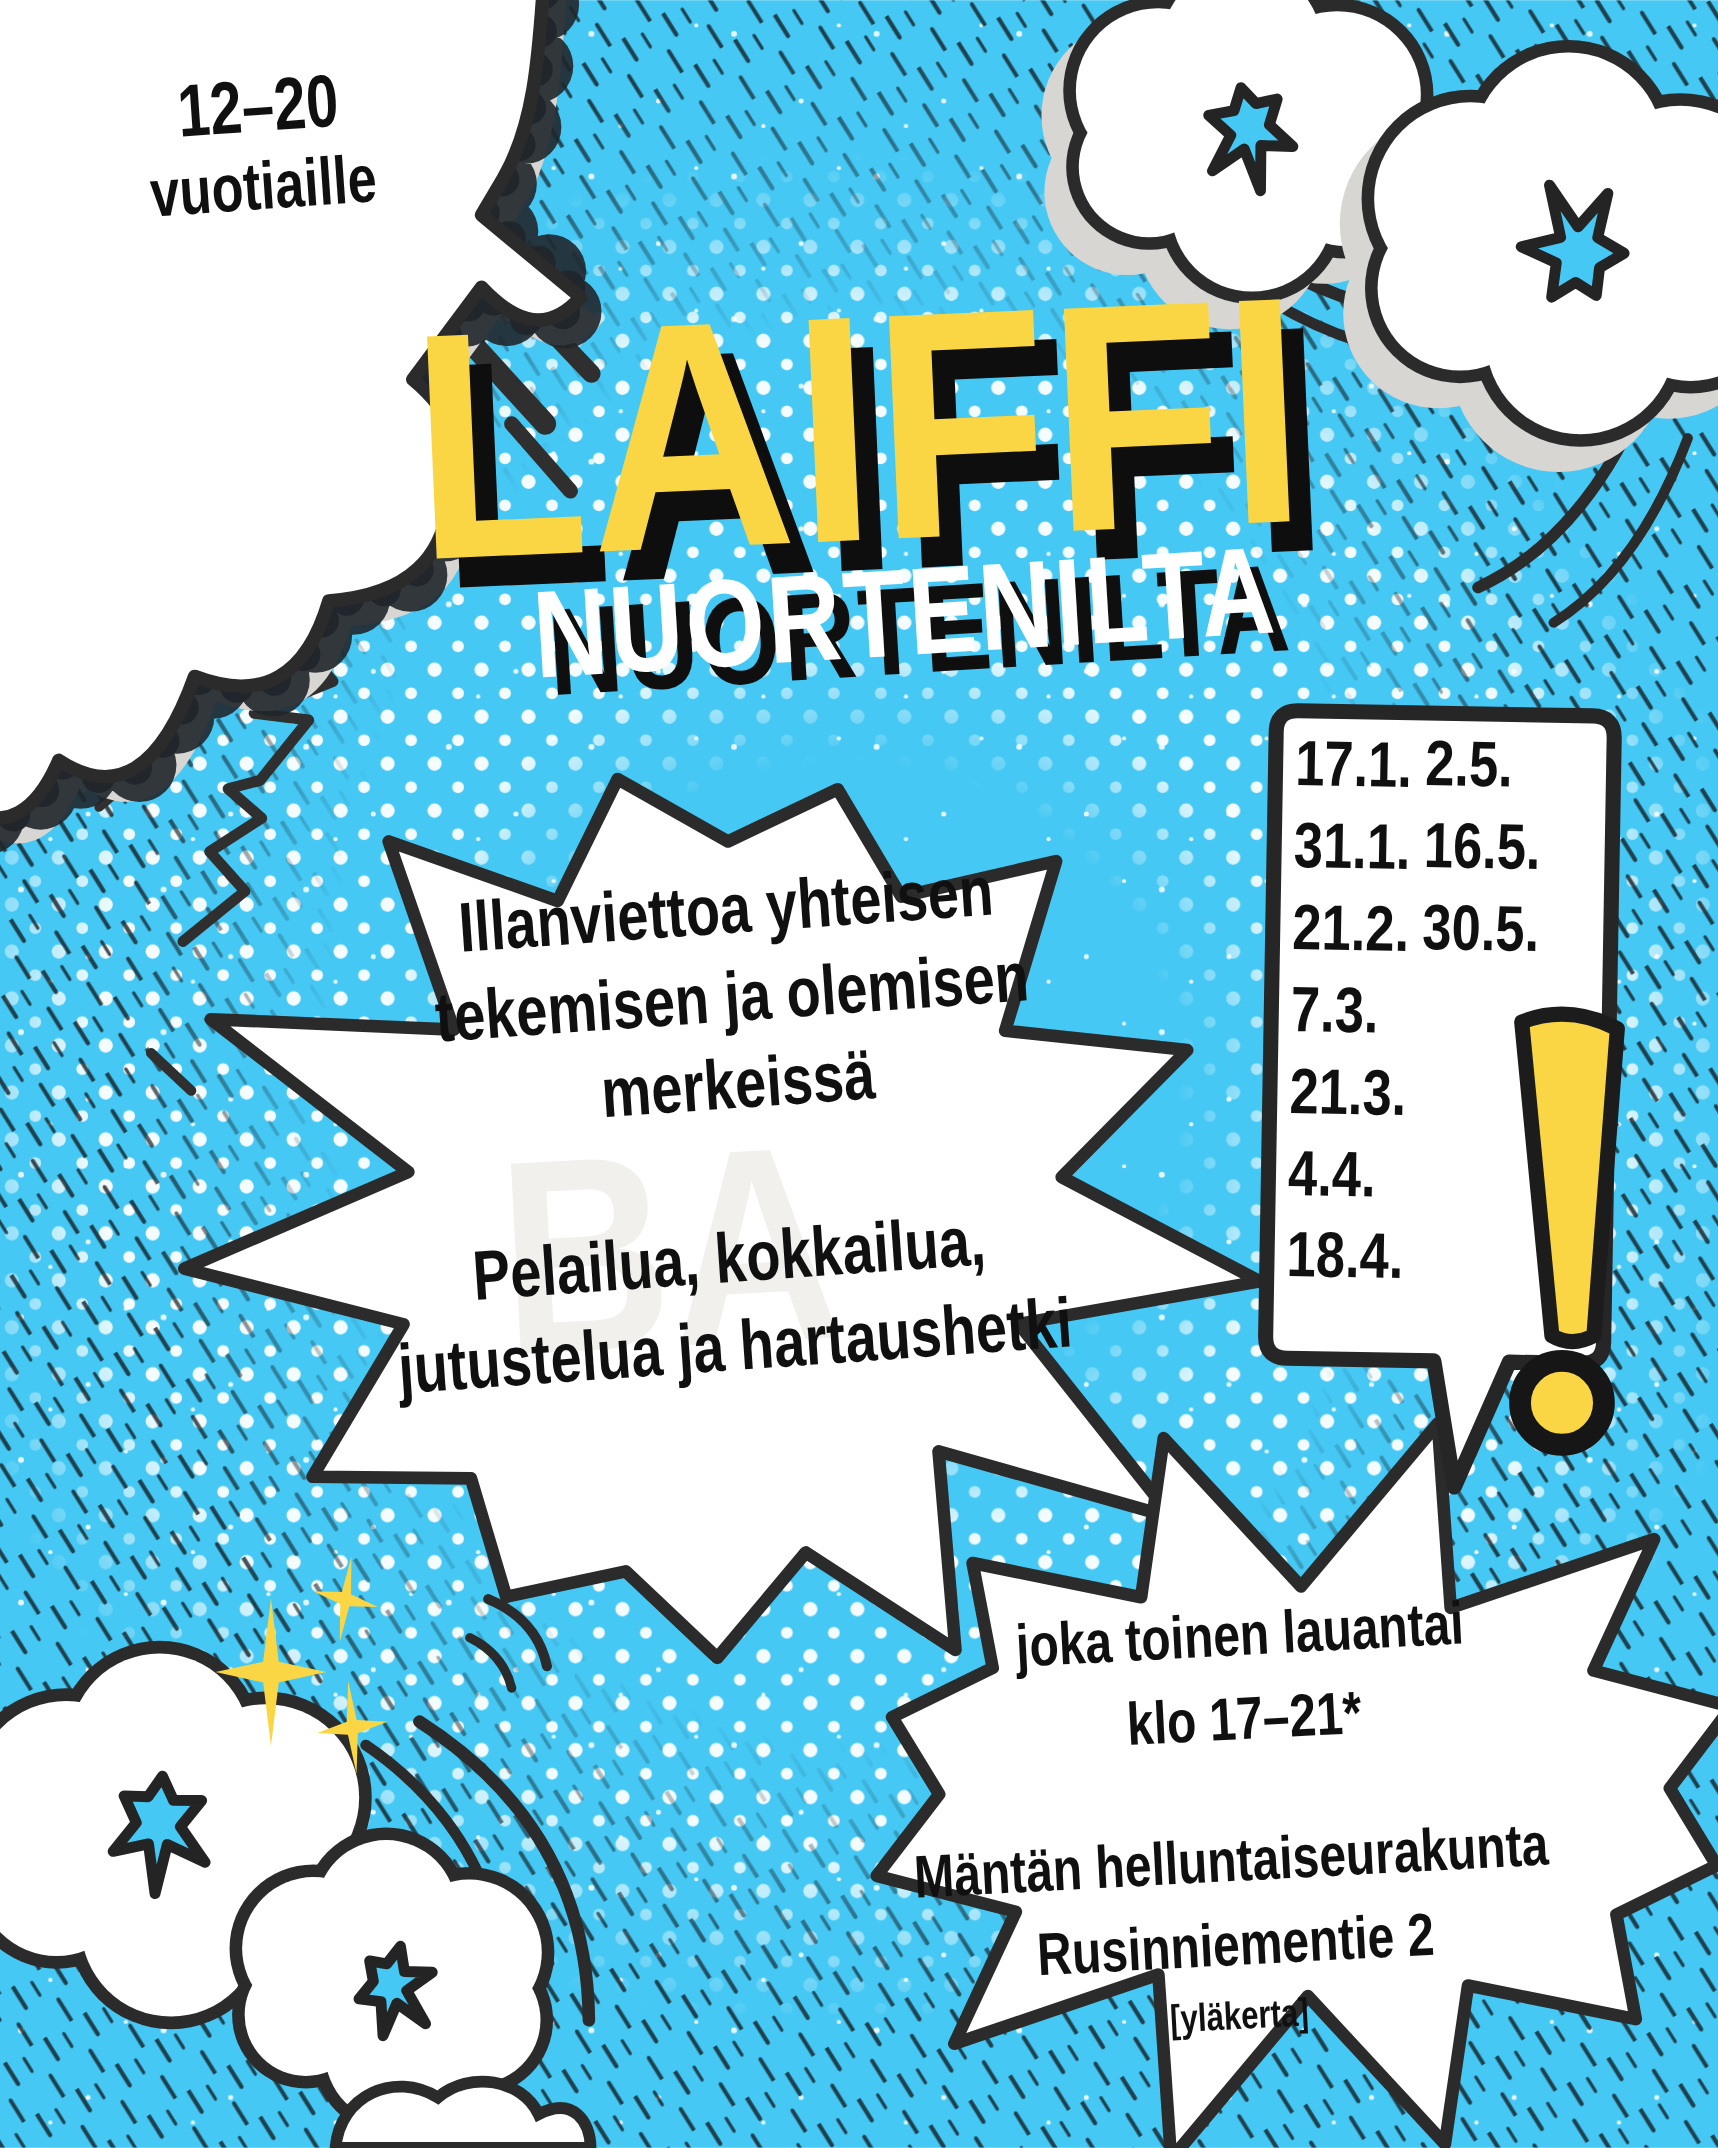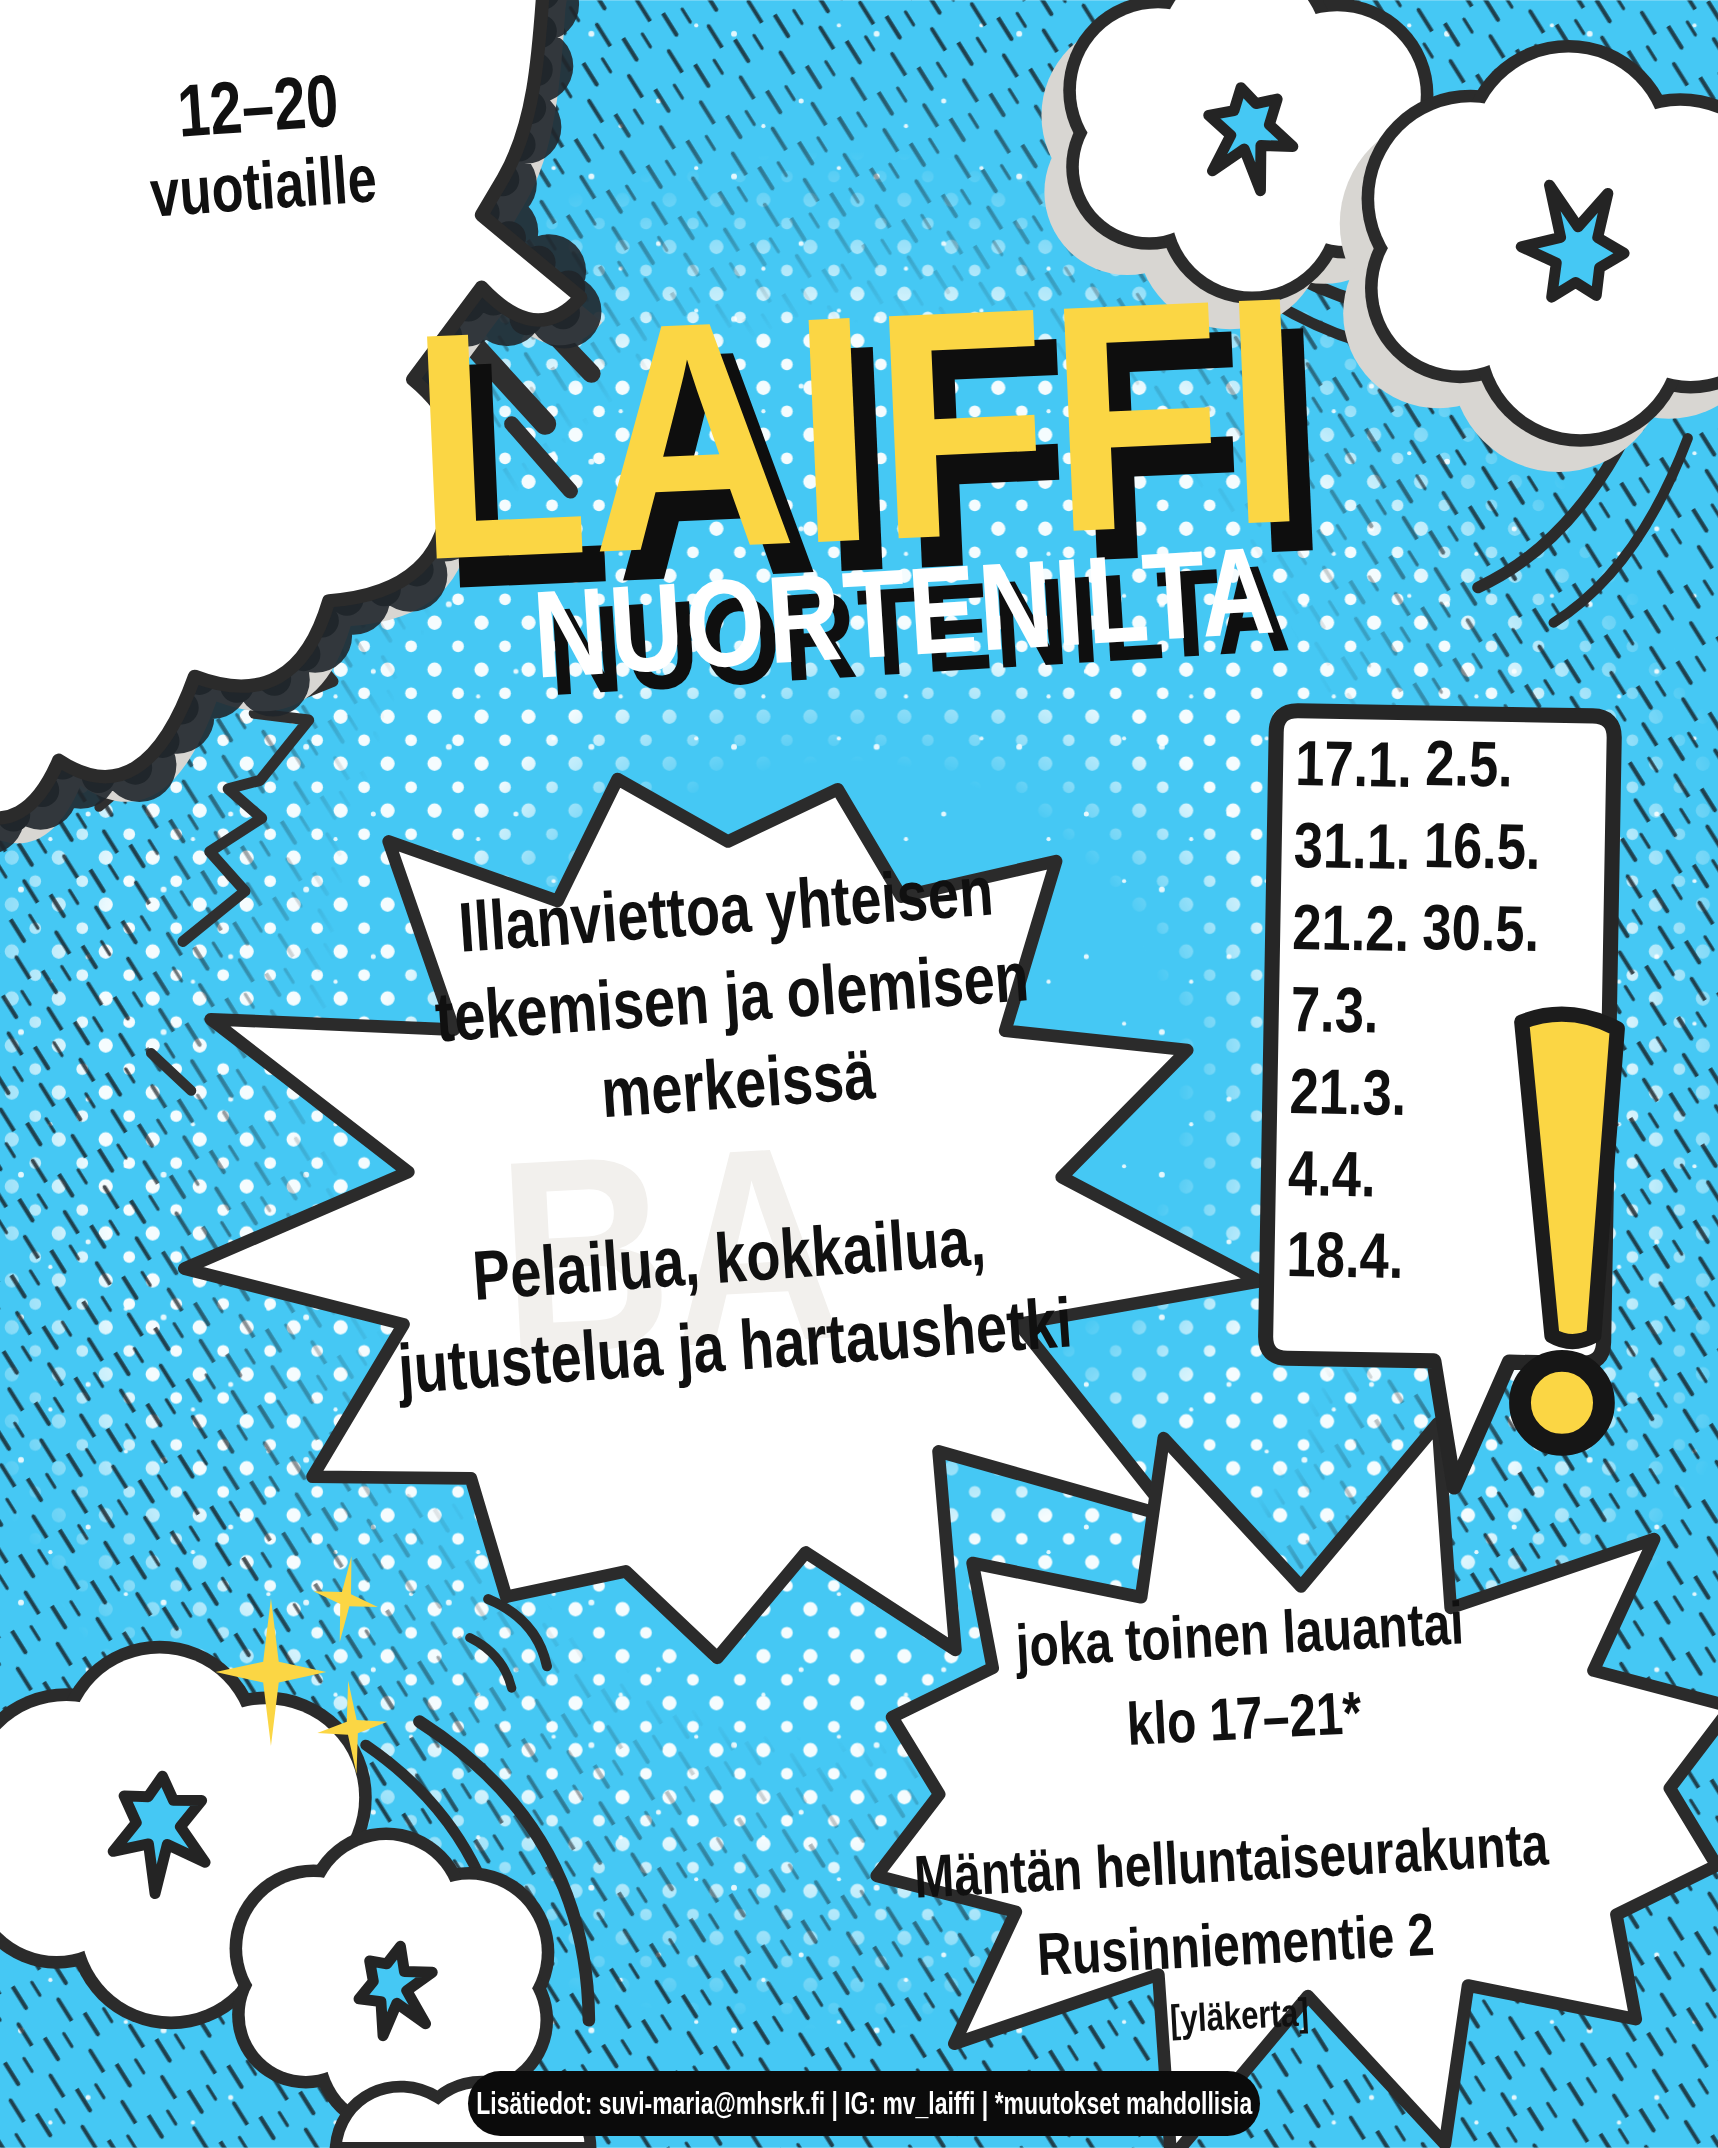--- a/index.html
+++ b/index.html
@@ -270,18 +270,15 @@
   <div class="txt details details1">
     <div>joka toinen lauantai</div>
     <div>klo 17–21*</div>
   </div>
   <div class="txt details details2">
     <div>Mäntän helluntaiseurakunta</div>
     <div>Rusinniementie 2</div>
     <div class="small">[yläkerta]</div>
   </div>
 
-  <div class="footer-bar">
-    <span class="ft">Lisätiedot: suvi-maria@mhsrk.fi | IG: mv_laiffi | *muutokset mahdollisia</span>
-  </div>
 
 </div>
 
 
 </body></html>

